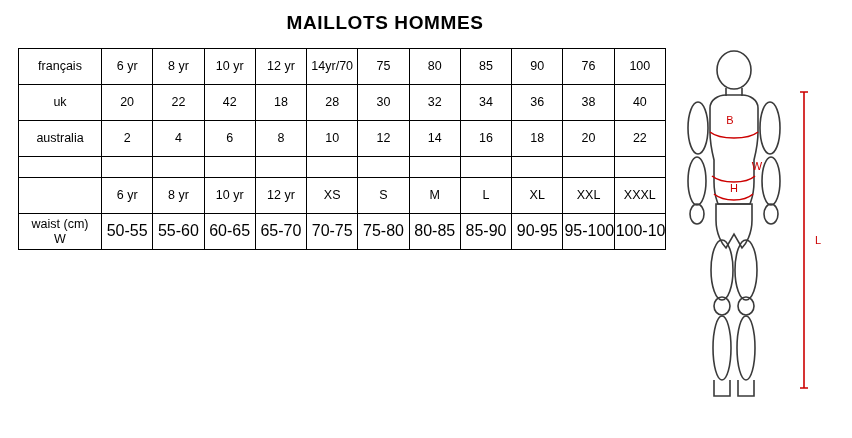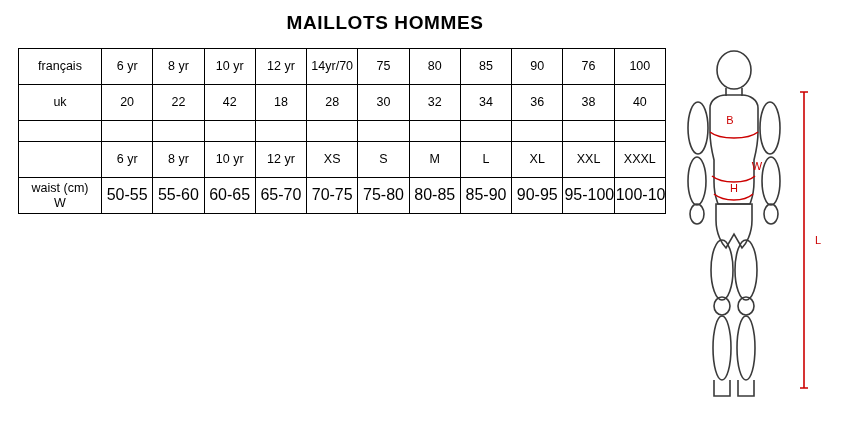--- a/index.html
+++ b/index.html
@@ -114,20 +114,36 @@
         <td>30</td>
         <td>32</td>
         <td>34</td>
         <td>36</td>
         <td>38</td>
         <td>40</td>
       </tr>
 
 
 
+      <tr>
+        <td class="rowhead">
+            <span class="two-line">australia</span>
+          </td>
+        <td>2</td>
+        <td>4</td>
+        <td>6</td>
+        <td>8</td>
+        <td>10</td>
+        <td>12</td>
+        <td>14</td>
+        <td>16</td>
+        <td>18</td>
+        <td>20</td>
+        <td>22</td>
+      </tr>
 
       <tr class="blank">
         <td class="rowhead"></td>
         <td></td>
         <td></td>
         <td></td>
         <td></td>
         <td></td>
         <td></td>
         <td></td>

